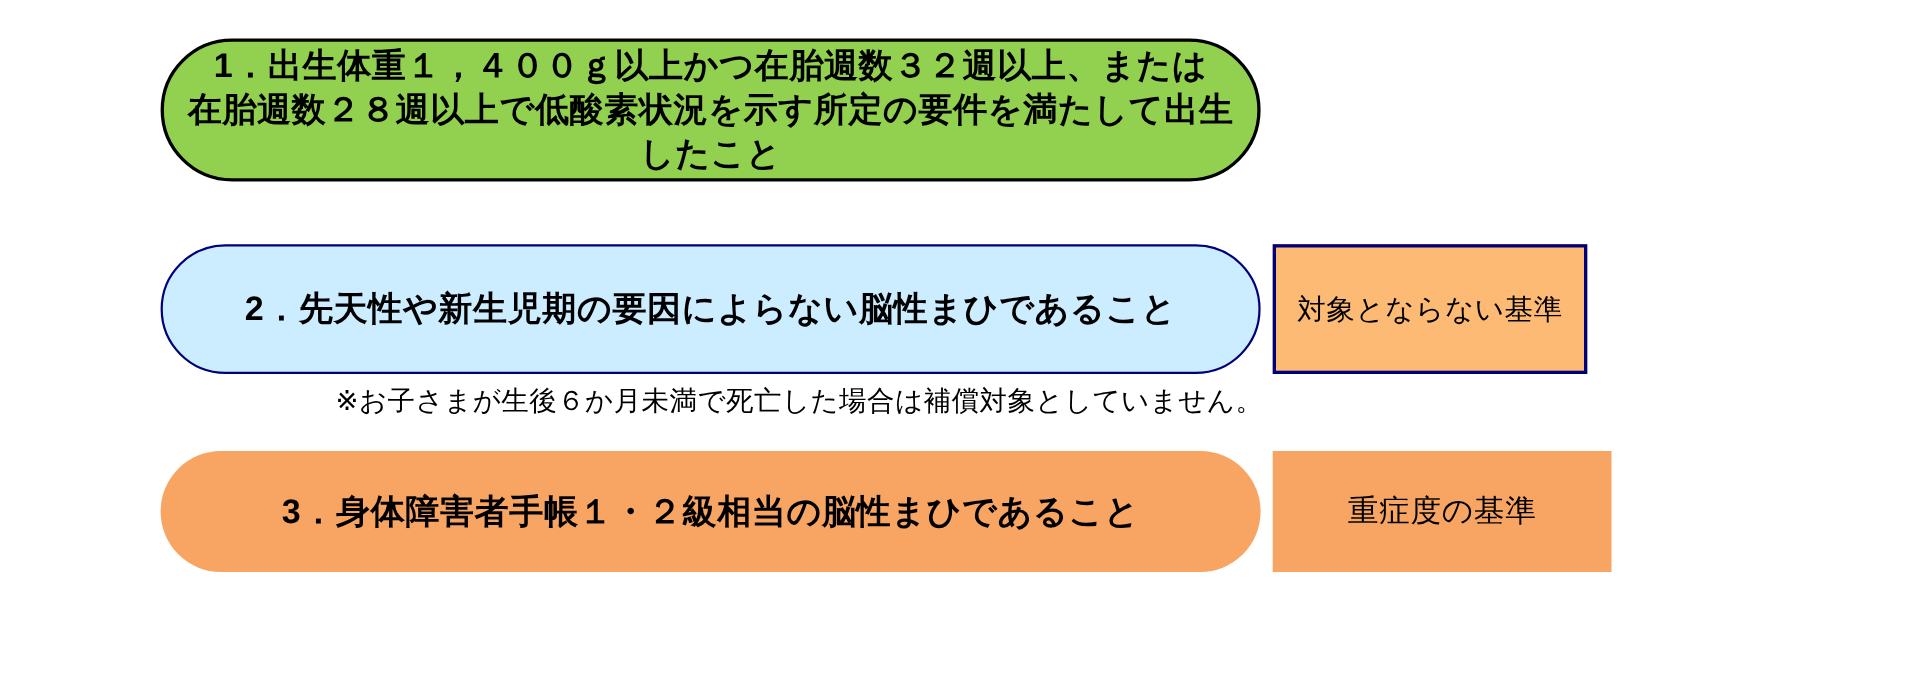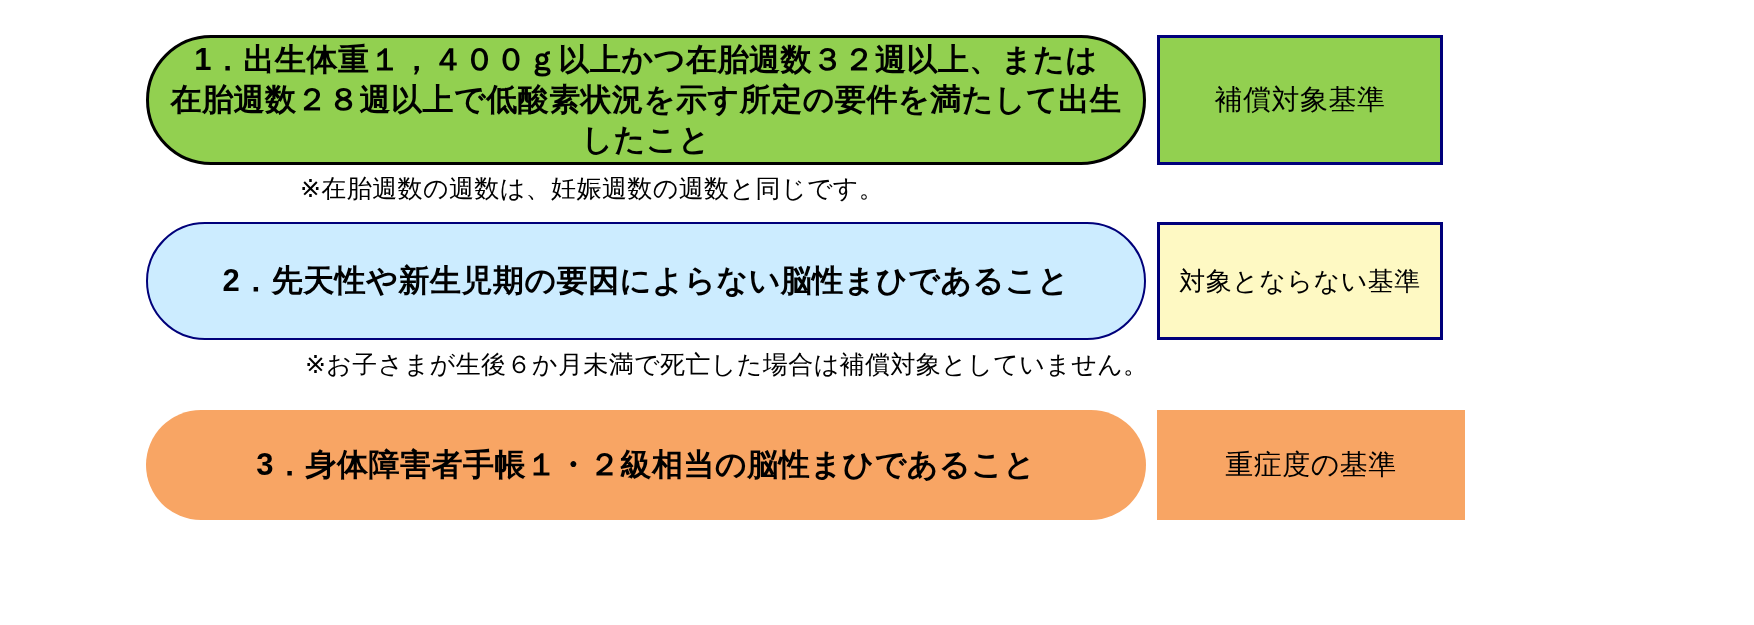--- a/index.html
+++ b/index.html
@@ -84,21 +84,21 @@
     width: 286px;
     height: 130px;
     background: #92D050;
     border: 3px solid #00007A;
   }
   .category.g2 {
     left: 1157px;
     top: 222px;
     width: 286px;
     height: 118px;
-    background: #fef9c3;
+    background: #fdba74;
     border: 3px solid #00007A;
     font-size: 26px;
   }
   .category.g3 {
     left: 1157px;
     top: 410px;
     width: 308px;
     height: 110px;
     background: #F8A564;
     border: none;
@@ -118,27 +118,21 @@
 </head>
 <body>
 
 <div id="canvas">
 
   <div class="criterion c1">
     <span>1．出生体重１，４００ｇ以上かつ在胎週数３２週以上、または
 在胎週数２８週以上で低酸素状況を示す所定の要件を満たして出生したこと</span>
   </div>
 
-  <div class="category g1">
-    <span>補償対象基準</span>
-  </div>
 
-  <div class="note n1">
-    <span>※在胎週数の週数は、妊娠週数の週数と同じです。</span>
-  </div>
 
   <div class="criterion c2">
     <span>2．先天性や新生児期の要因によらない脳性まひであること</span>
   </div>
 
   <div class="category g2">
     <span>対象とならない基準</span>
   </div>
 
   <div class="note n2">

